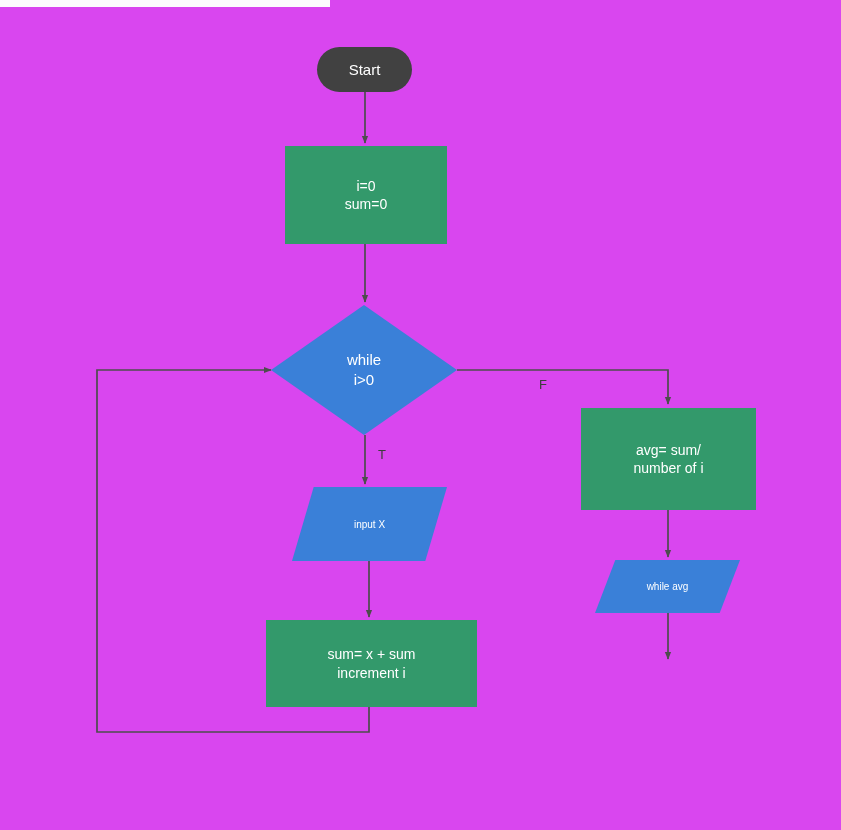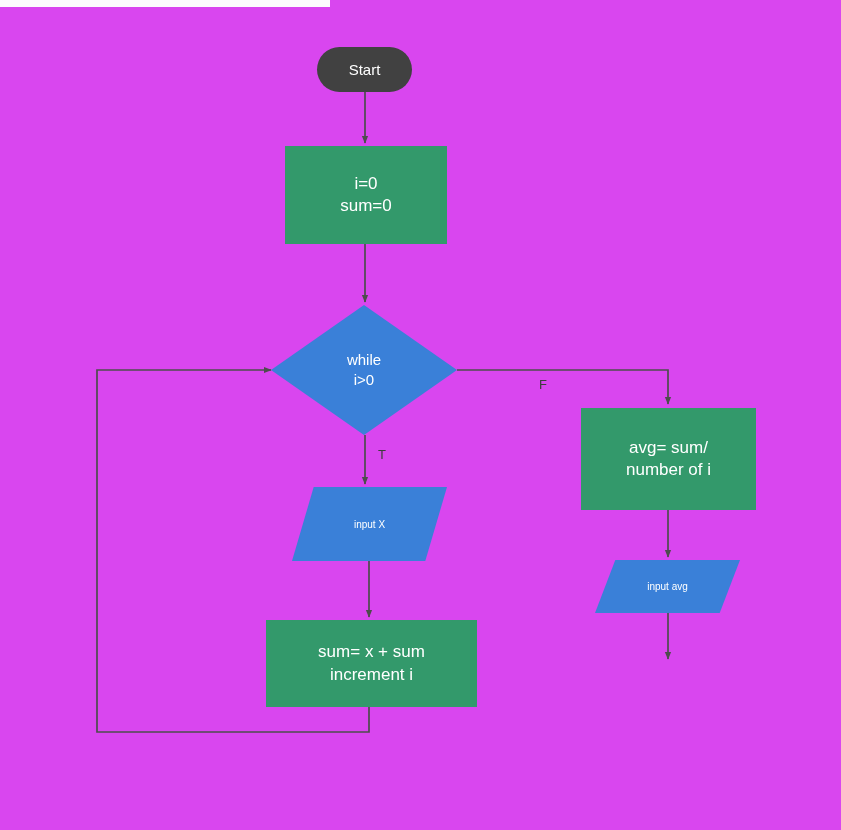--- a/index.html
+++ b/index.html
@@ -42,21 +42,21 @@
     line-height: 1.32;
     user-select: none;
   }
   .terminal {
     background: #414141;
     border-radius: 24px;
     font-size: 15px;
   }
   .process {
     background: #33996b;
-    font-size: 17px;
+    font-size: 14px;
   }
   .decision-wrap {
     position: absolute;
   }
   .decision-shape {
     position: absolute;
     left: 0;
     top: 0;
     width: 100%;
     height: 100%;
@@ -168,21 +168,21 @@
 number of i</span>
   </div>
 
   <div class="node process" style="left:266px; top:620px; width:211px; height:87px;">
     <span>sum= x + sum
 increment i</span>
   </div>
 
   <div class="io-wrap" style="left:595px; top:560px; width:145px; height:53px;">
     <div class="io-shape"></div>
-    <div class="io-label">input avg</div>
+    <div class="io-label">while avg</div>
   </div>
 
 
   <div class="edge-label" style="left:378px; top:447px;">T</div>
 
   <div class="edge-label" style="left:539px; top:377px;">F</div>
 
 </div>
 
 </body></html>

